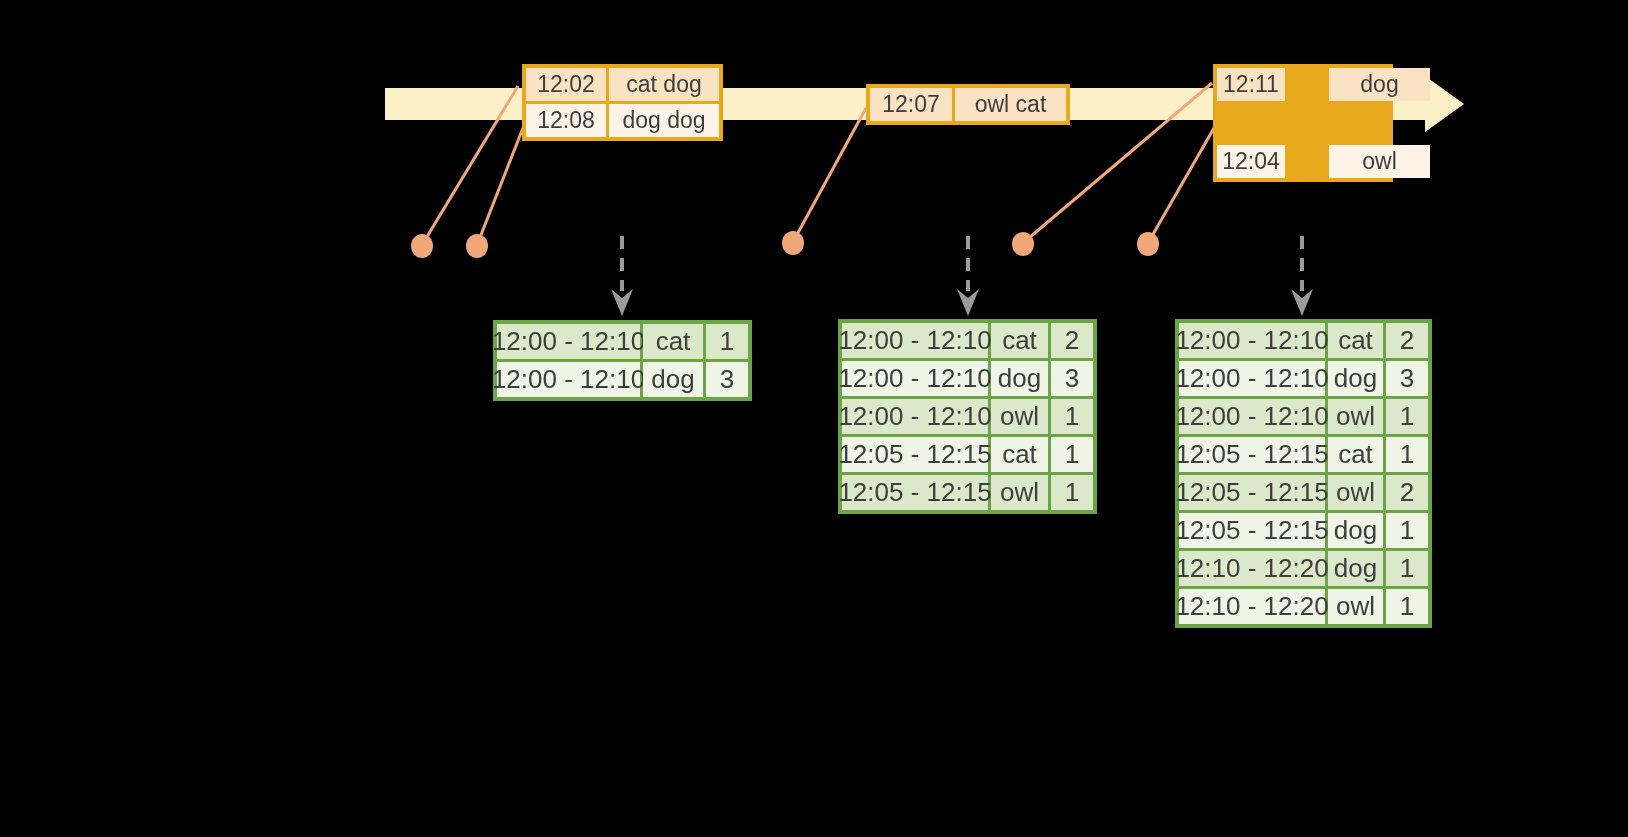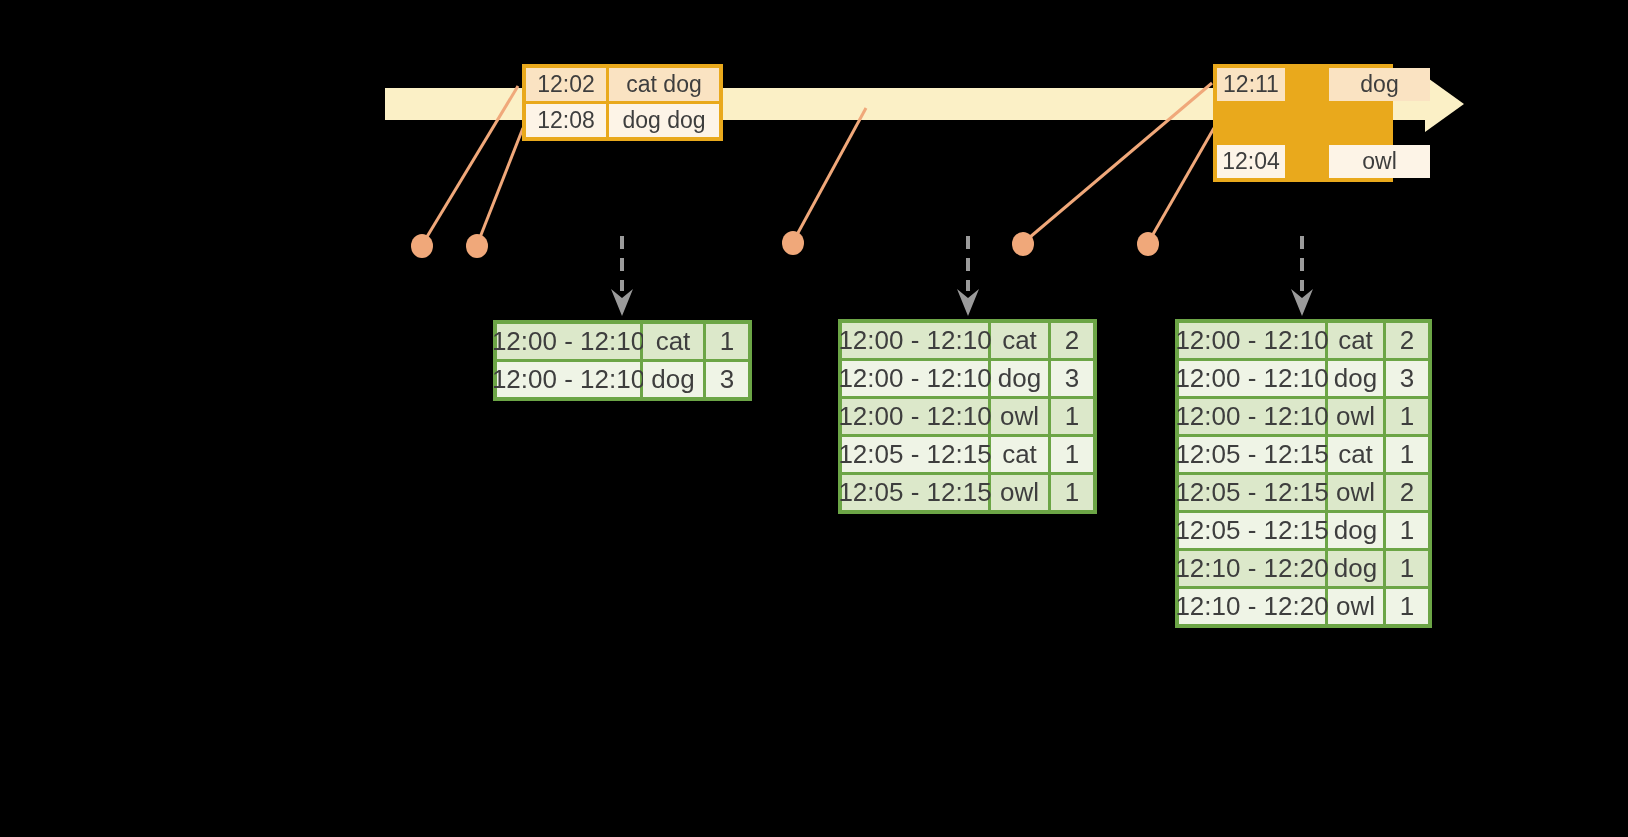--- a/index.html
+++ b/index.html
@@ -63,20 +63,24 @@
       <path d="M1291,289 L1302,316 L1313,289 L1302,298 Z" fill="var(--trigger)"></path>
     </g>
   </svg>
 
   <div id="evt1" class="tbl tbl-evt">
       <div class="cell r0">12:02</div>
       <div class="cell r0">cat dog</div>
       <div class="cell r1">12:08</div>
       <div class="cell r1">dog dog</div>
     </div>
+  <div id="evt2" class="tbl tbl-evt">
+      <div class="cell r0">12:07</div>
+      <div class="cell r0">owl cat</div>
+    </div>
   <div id="evt3" class="tbl tbl-evt">
       <div class="cell r0">12:11</div>
       <div class="cell r0">dog</div>
       <div class="cell r1">12:04</div>
       <div class="cell r1">owl</div>
     </div>
 
   <div id="res1" class="tbl tbl-res">
       <div class="cell r0">12:00 - 12:10</div>
       <div class="cell r0">cat</div>

